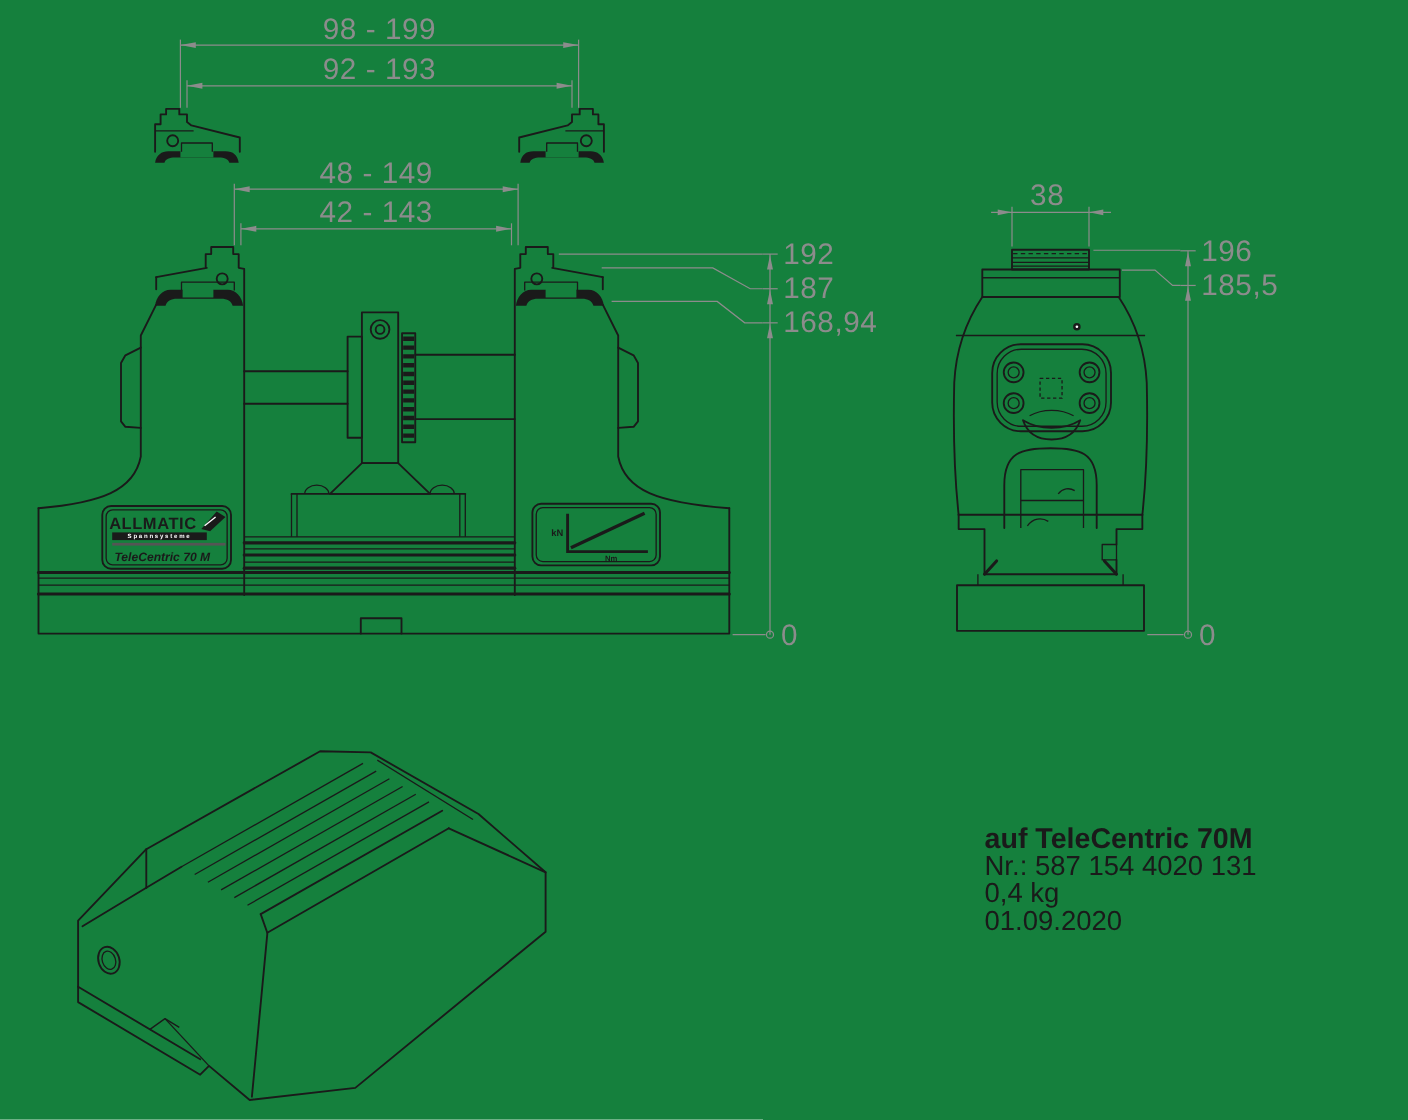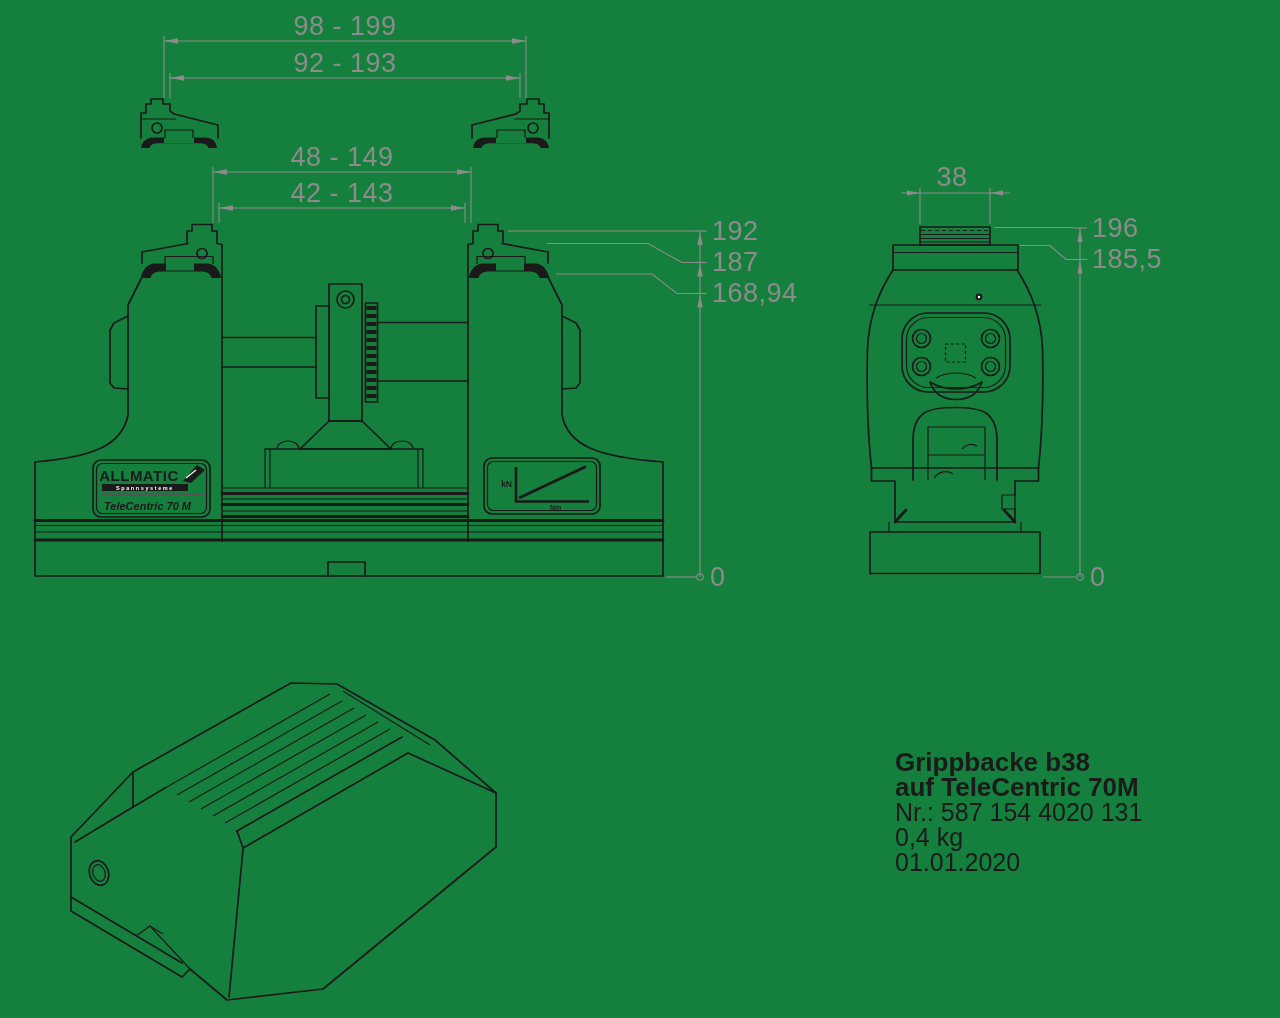--- a/index.html
+++ b/index.html
@@ -234,19 +234,18 @@
     <line class="o" x1="133" y1="807" x2="165" y2="788"></line>
     <ellipse class="o" cx="99" cy="873" rx="9.5" ry="12.5" transform="rotate(-18 99 873)"></ellipse>
     <ellipse class="o1" cx="99" cy="873" rx="6" ry="8.5" transform="rotate(-18 99 873)"></ellipse>
     <line class="o" x1="71" y1="897" x2="182" y2="963"></line>
     <path class="o1" d="M136,936 L150,926 L163,934"></path>
     <line class="o1" x1="150" y1="926" x2="190" y2="969"></line>
   </g>
 </svg>
 
 <div class="info">
-  <div class="b">Grippbacke b38</div>
   <div class="b">auf TeleCentric 70M</div>
   <div>Nr.: 587 154 4020 131</div>
   <div>0,4 kg</div>
-  <div>01.01.2020</div>
+  <div>01.09.2020</div>
 </div>
 </div>
 
 </body></html>

